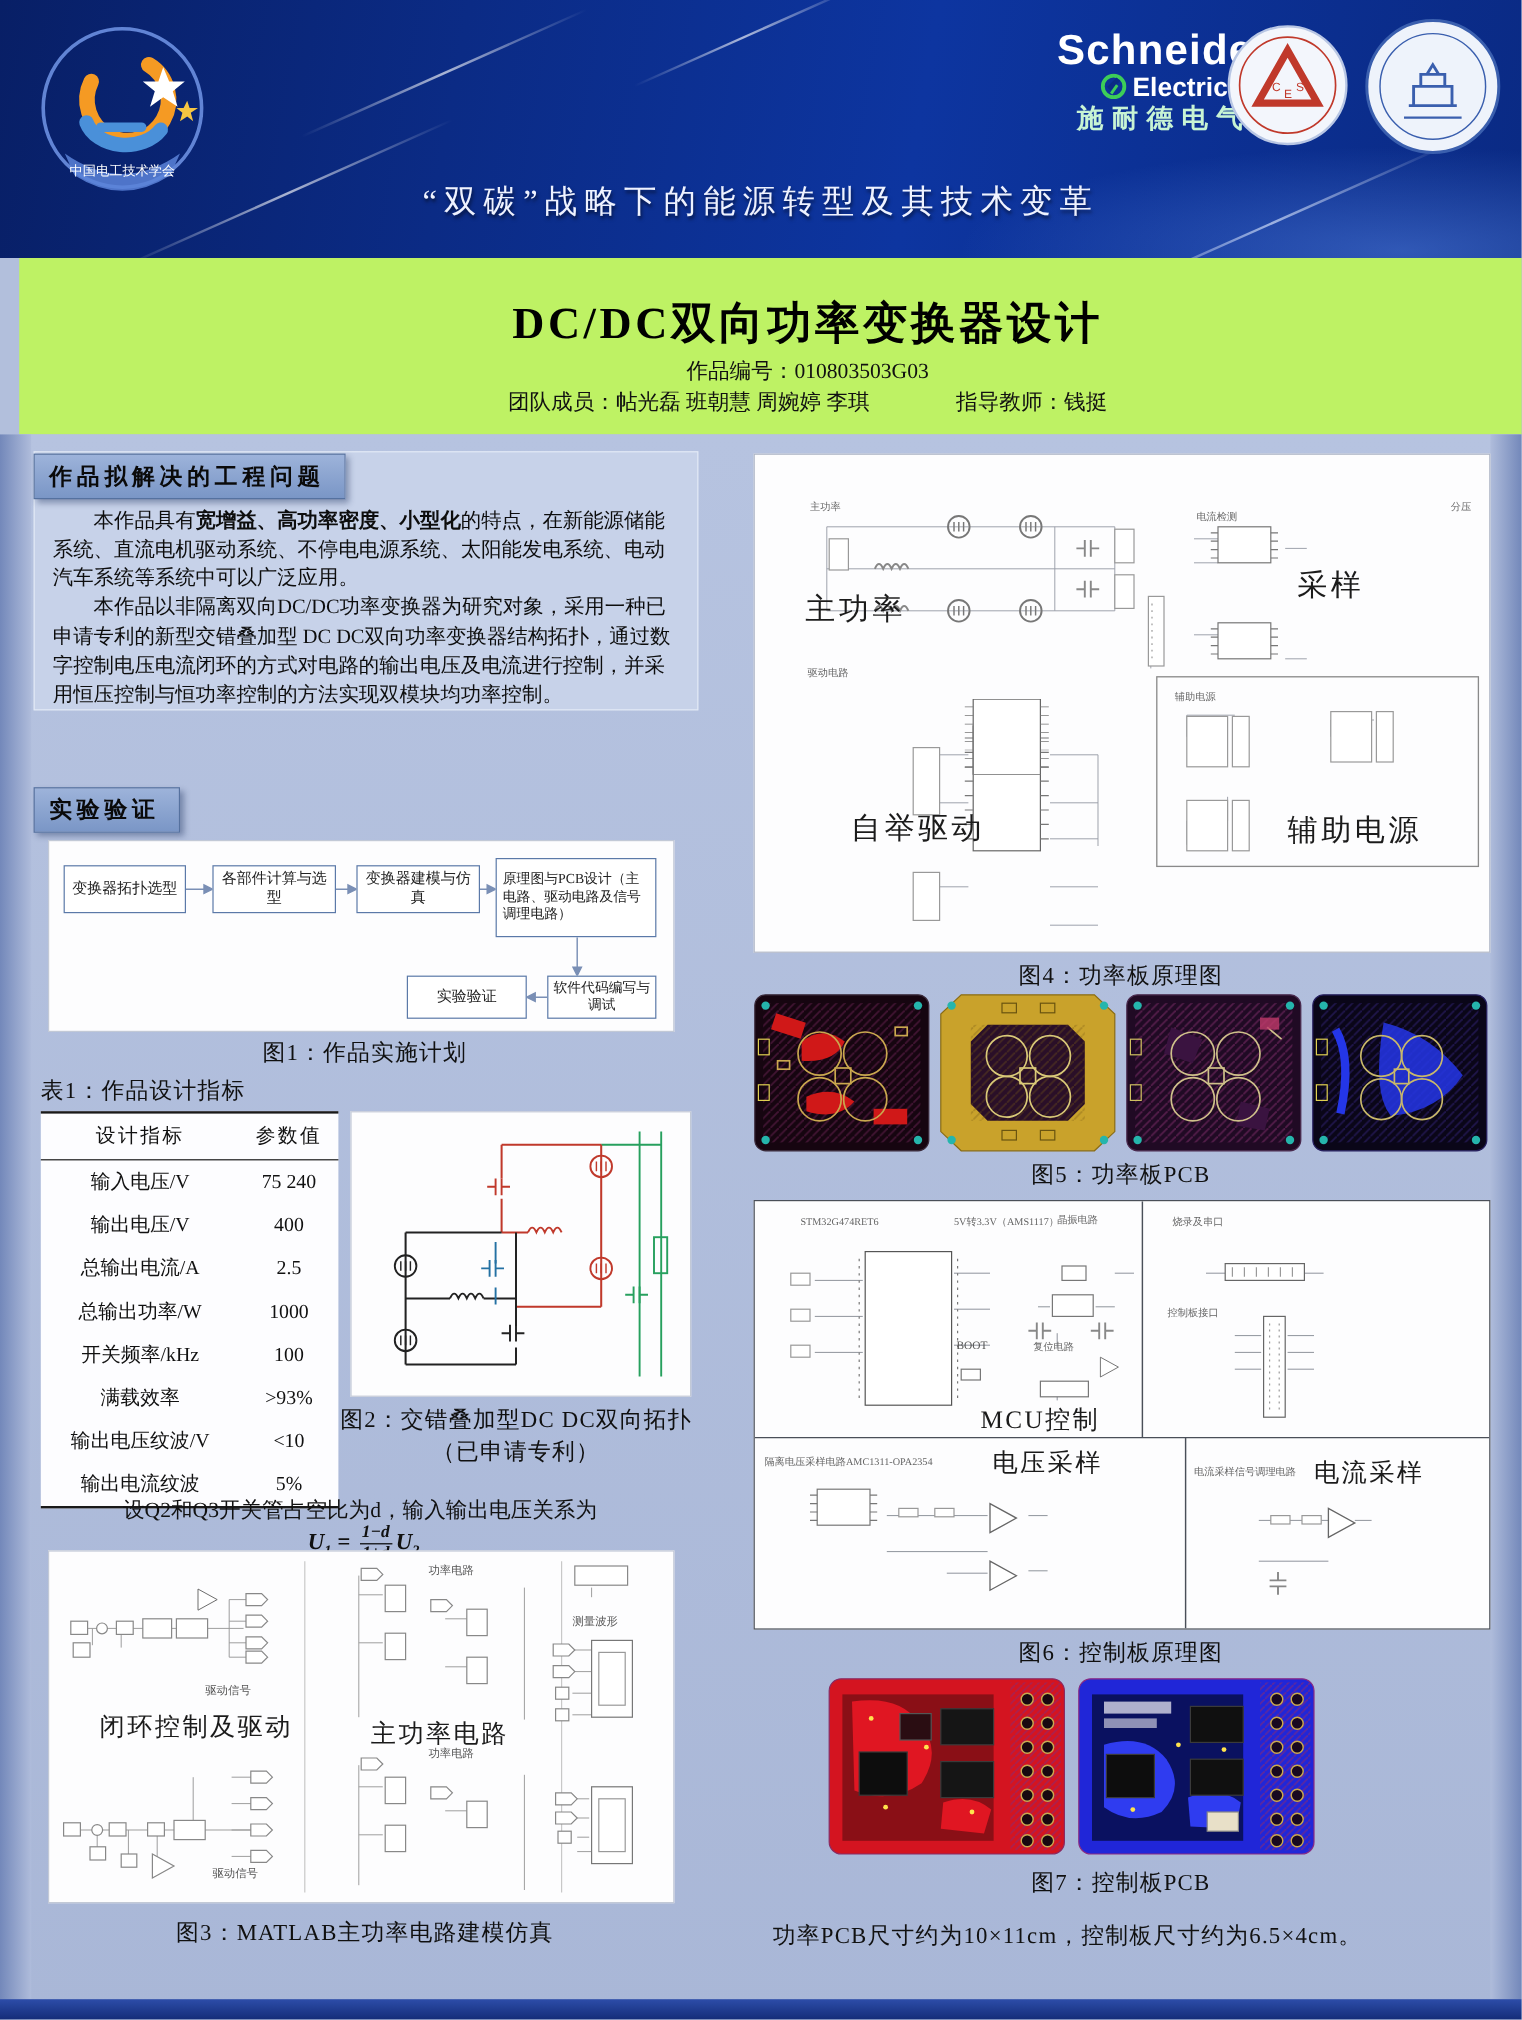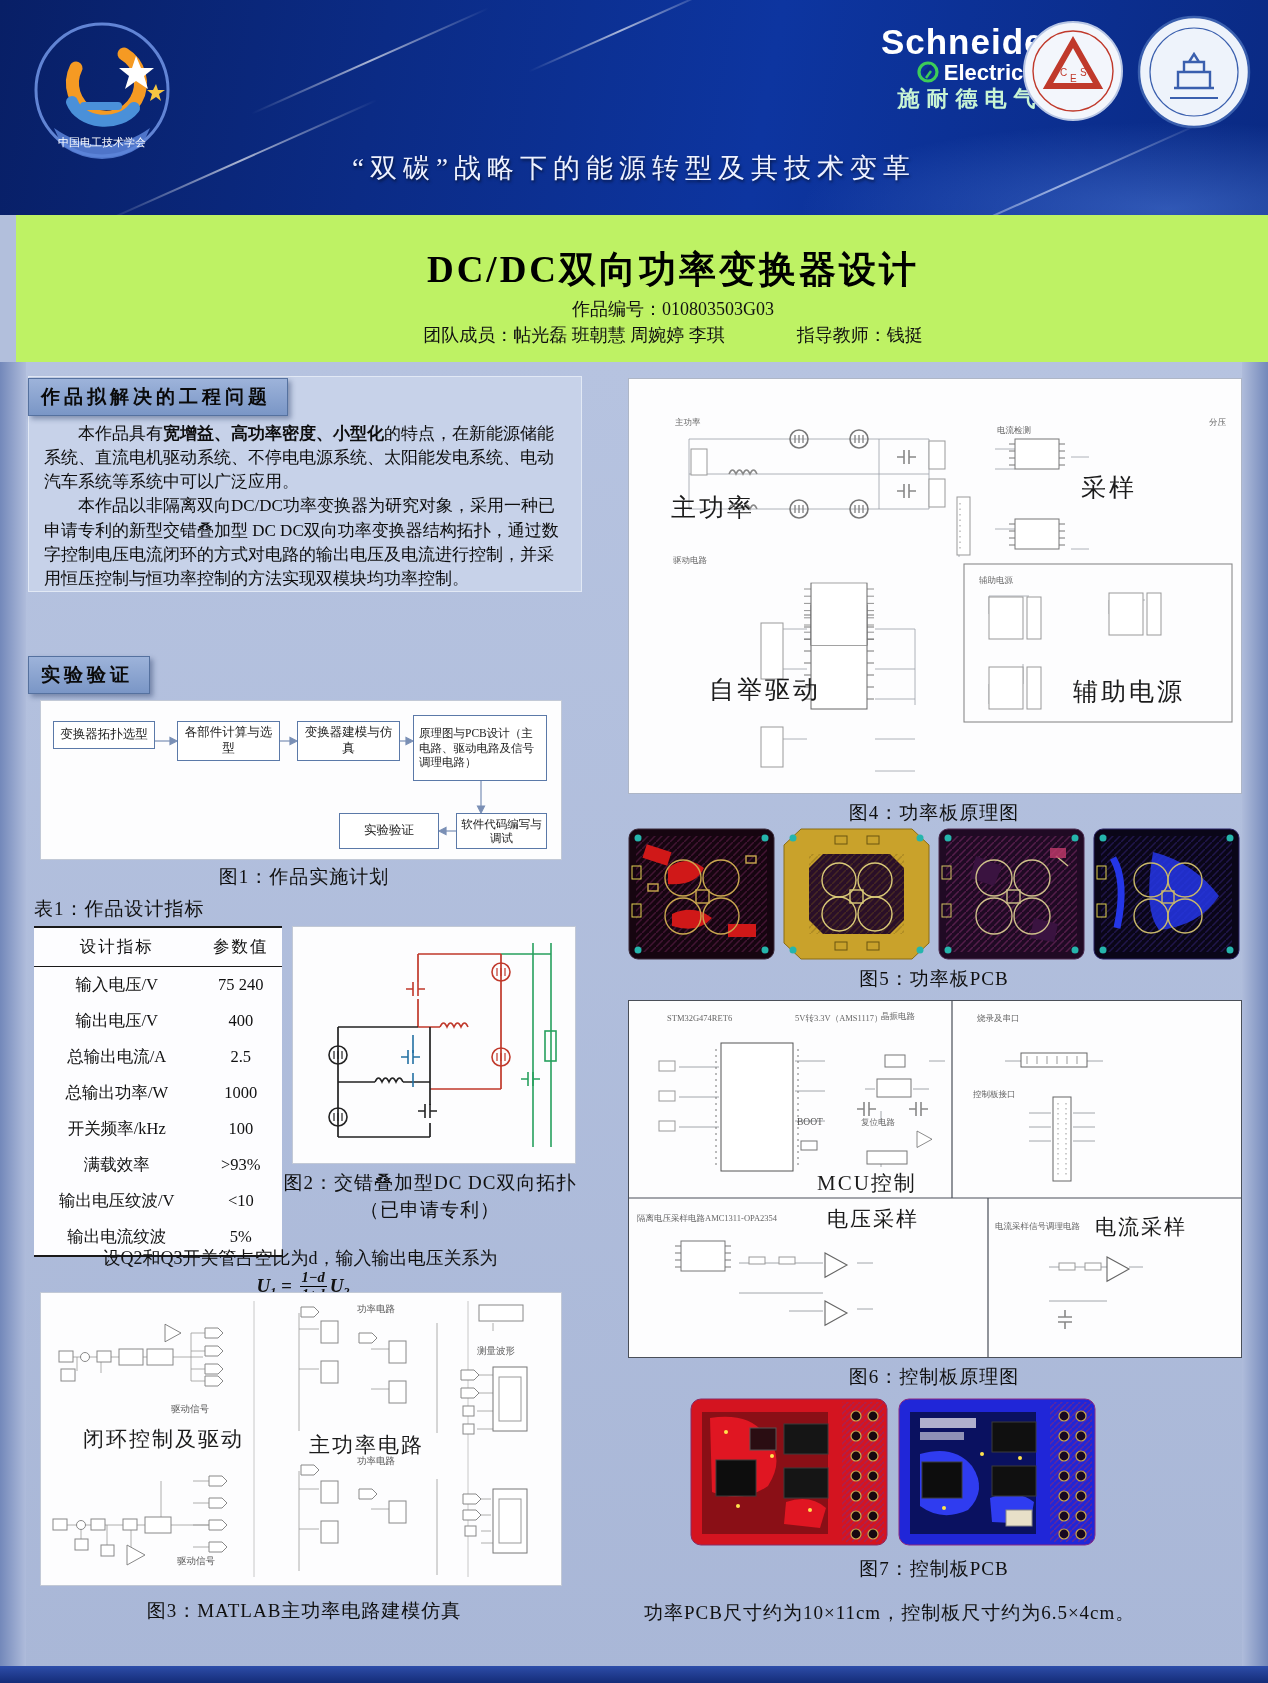--- a/index.html
+++ b/index.html
@@ -202,21 +202,21 @@
       <line x1="239" y1="40" x2="250" y2="40"></line>
         <polygon points="256,40 249,36.5 249,43.5"></polygon>
       <line x1="359" y1="40" x2="366" y2="40"></line>
         <polygon points="372,40 365,36.5 365,43.5"></polygon>
       <line x1="440" y1="80" x2="440" y2="106"></line>
         <polygon points="440,112 436.5,105 443.5,105"></polygon>
       <line x1="415" y1="130" x2="404" y2="130"></line>
         <polygon points="398,130 405,126.5 405,133.5"></polygon>
     </g>
   </svg>
-  <div class="fbox" style="left:12px;top:20px;width:102px;height:28px;">变换器拓扑选型</div>
+  <div class="fbox" style="left:12px;top:20px;width:102px;height:40px;">变换器拓扑选型</div>
   <div class="fbox" style="left:136px;top:20px;width:103px;height:40px;">各部件计算与选型</div>
   <div class="fbox" style="left:256px;top:20px;width:103px;height:40px;">变换器建模与仿真</div>
   <div class="fbox sm left" style="left:372px;top:14px;width:134px;height:66px;">原理图与PCB设计（主电路、驱动电路及信号调理电路）</div>
   <div class="fbox sm" style="left:415px;top:112px;width:91px;height:36px;">软件代码编写与调试</div>
   <div class="fbox" style="left:298px;top:112px;width:100px;height:36px;">实验验证</div>
 </div>
 <div class="caption" style="left:28px;top:864px;width:552px;">图1：作品实施计划</div>
 
 <div class="tbl-title">表1：作品设计指标</div>
 <table class="spec">

